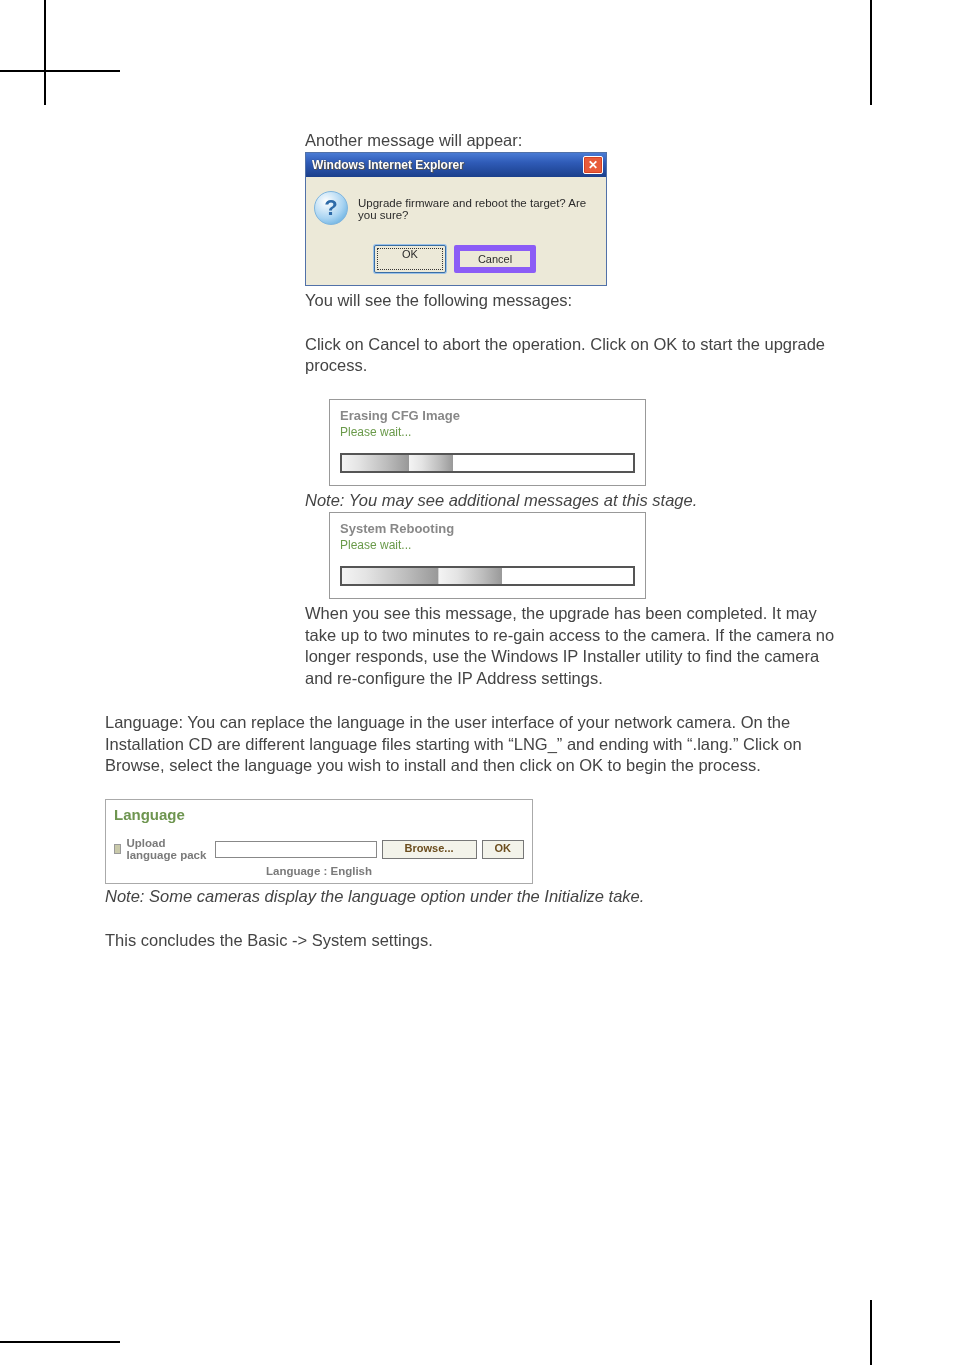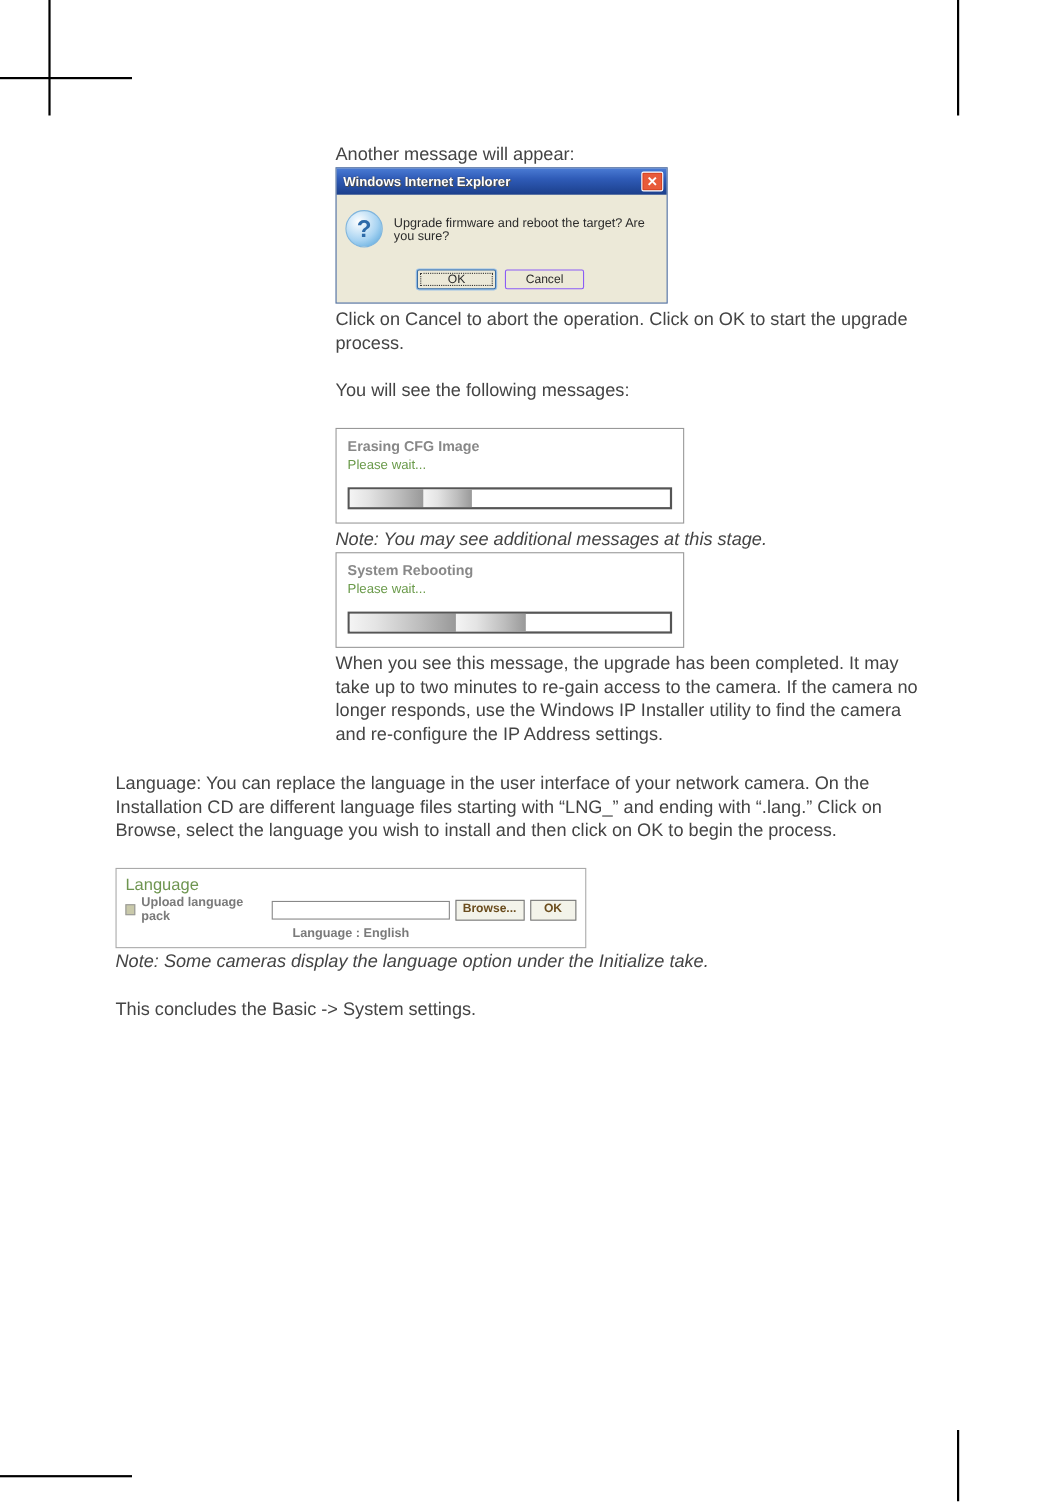--- a/index.html
+++ b/index.html
@@ -94,39 +94,40 @@
   .win-buttons {
     width:100%;
     display:flex;justify-content:center;gap:8px;padding-top:10px;
   }
   .win-btn {
     font-family: Tahoma, sans-serif;
     font-size:11px;
     padding:2px 0;
     width:70px;
     background:#ece9d8;
-    border:1px solid #8b5cf6;
+    border:6px solid #8b5cf6;
     border-radius:2px;
     text-align:center;
   }
   .win-btn.default {
     outline:1px dotted #333;
     outline-offset:-4px;
     border:1px solid #3a6ea5;
     box-shadow:0 0 0 1px #9ac1e8;
   }
 
   
   .prog-box {
     width:295px;
     border:1px solid #999;
     background:#fff;
     padding:8px 10px 12px 10px;
     margin-bottom:4px;
     font-family: Arial, sans-serif;
+    margin-left: 24px;
   }
   .prog-title {
     color:#888;
     font-weight:bold;
     font-size:13px;
     margin-bottom:2px;
   }
   .prog-wait {
     color:#6a9a4a;
     font-size:12px;
@@ -147,34 +148,34 @@
   .lang-box {
     width:410px;
     border:1px solid #aaa;
     background:#fff;
     padding:6px 8px 6px 8px;
     font-family: Arial, sans-serif;
     margin-bottom:2px;
   }
   .lang-title {
     color:#6e9550;
-    font-weight:normal;
+    font-weight:bold;
     font-size:15px;
-    margin:0px 0 2px 0;
+    margin:0px 0 14px 0;
   }
   .lang-row {
     display:flex;align-items:center;gap:5px;
     font-size:11.5px;color:#7a7a7a;font-weight:bold;justify-content:flex-end;
   }
   .bullet { width:8px;height:8px;background:#c9c9aa;border:1px solid #999; }
   .lang-input {
     flex:0 0 160px;height:15px;border:1px solid #888;background:#fff;
   }
   .lang-btn {
-    font-size:11px;padding:0 6px;height:17px;line-height:15px;
+    font-size:11px;padding:0 22px;height:17px;line-height:15px;
     border:1px solid #777;background:#f3f3ea;color:#6b4d1e;
   }
   .lang-btn.ok { padding:0 12px; }
   .lang-sub {
     text-align:center;font-size:11.5px;color:#7a7a7a;font-weight:bold;margin-top:4px;
   }
 
   .page-num {
     position:absolute;
     bottom:75px;
@@ -210,23 +211,23 @@
           <div class="q-icon">?</div>
           <div class="win-msg">Upgrade firmware and reboot the target? Are you sure?</div>
           <div class="win-buttons">
             <div class="win-btn default">OK</div>
             <div class="win-btn">Cancel</div>
           </div>
         </div>
       </div>
     </div>
 
+    <div class="indent bodytext mb-med">You will see the following messages:</div>
+
     <div class="indent bodytext mb-med">Click on Cancel to abort the operation. Click on OK to start the upgrade process.</div>
-
-    <div class="indent bodytext mb-med">You will see the following messages:</div>
 
     <div class="indent">
       <div class="prog-box">
         <div class="prog-title">Erasing CFG Image</div>
         <div class="prog-wait">Please wait...</div>
         <div class="prog-bar-outer">
           <div class="prog-fill" style="width:38%;"></div>
         </div>
       </div>
     </div>

